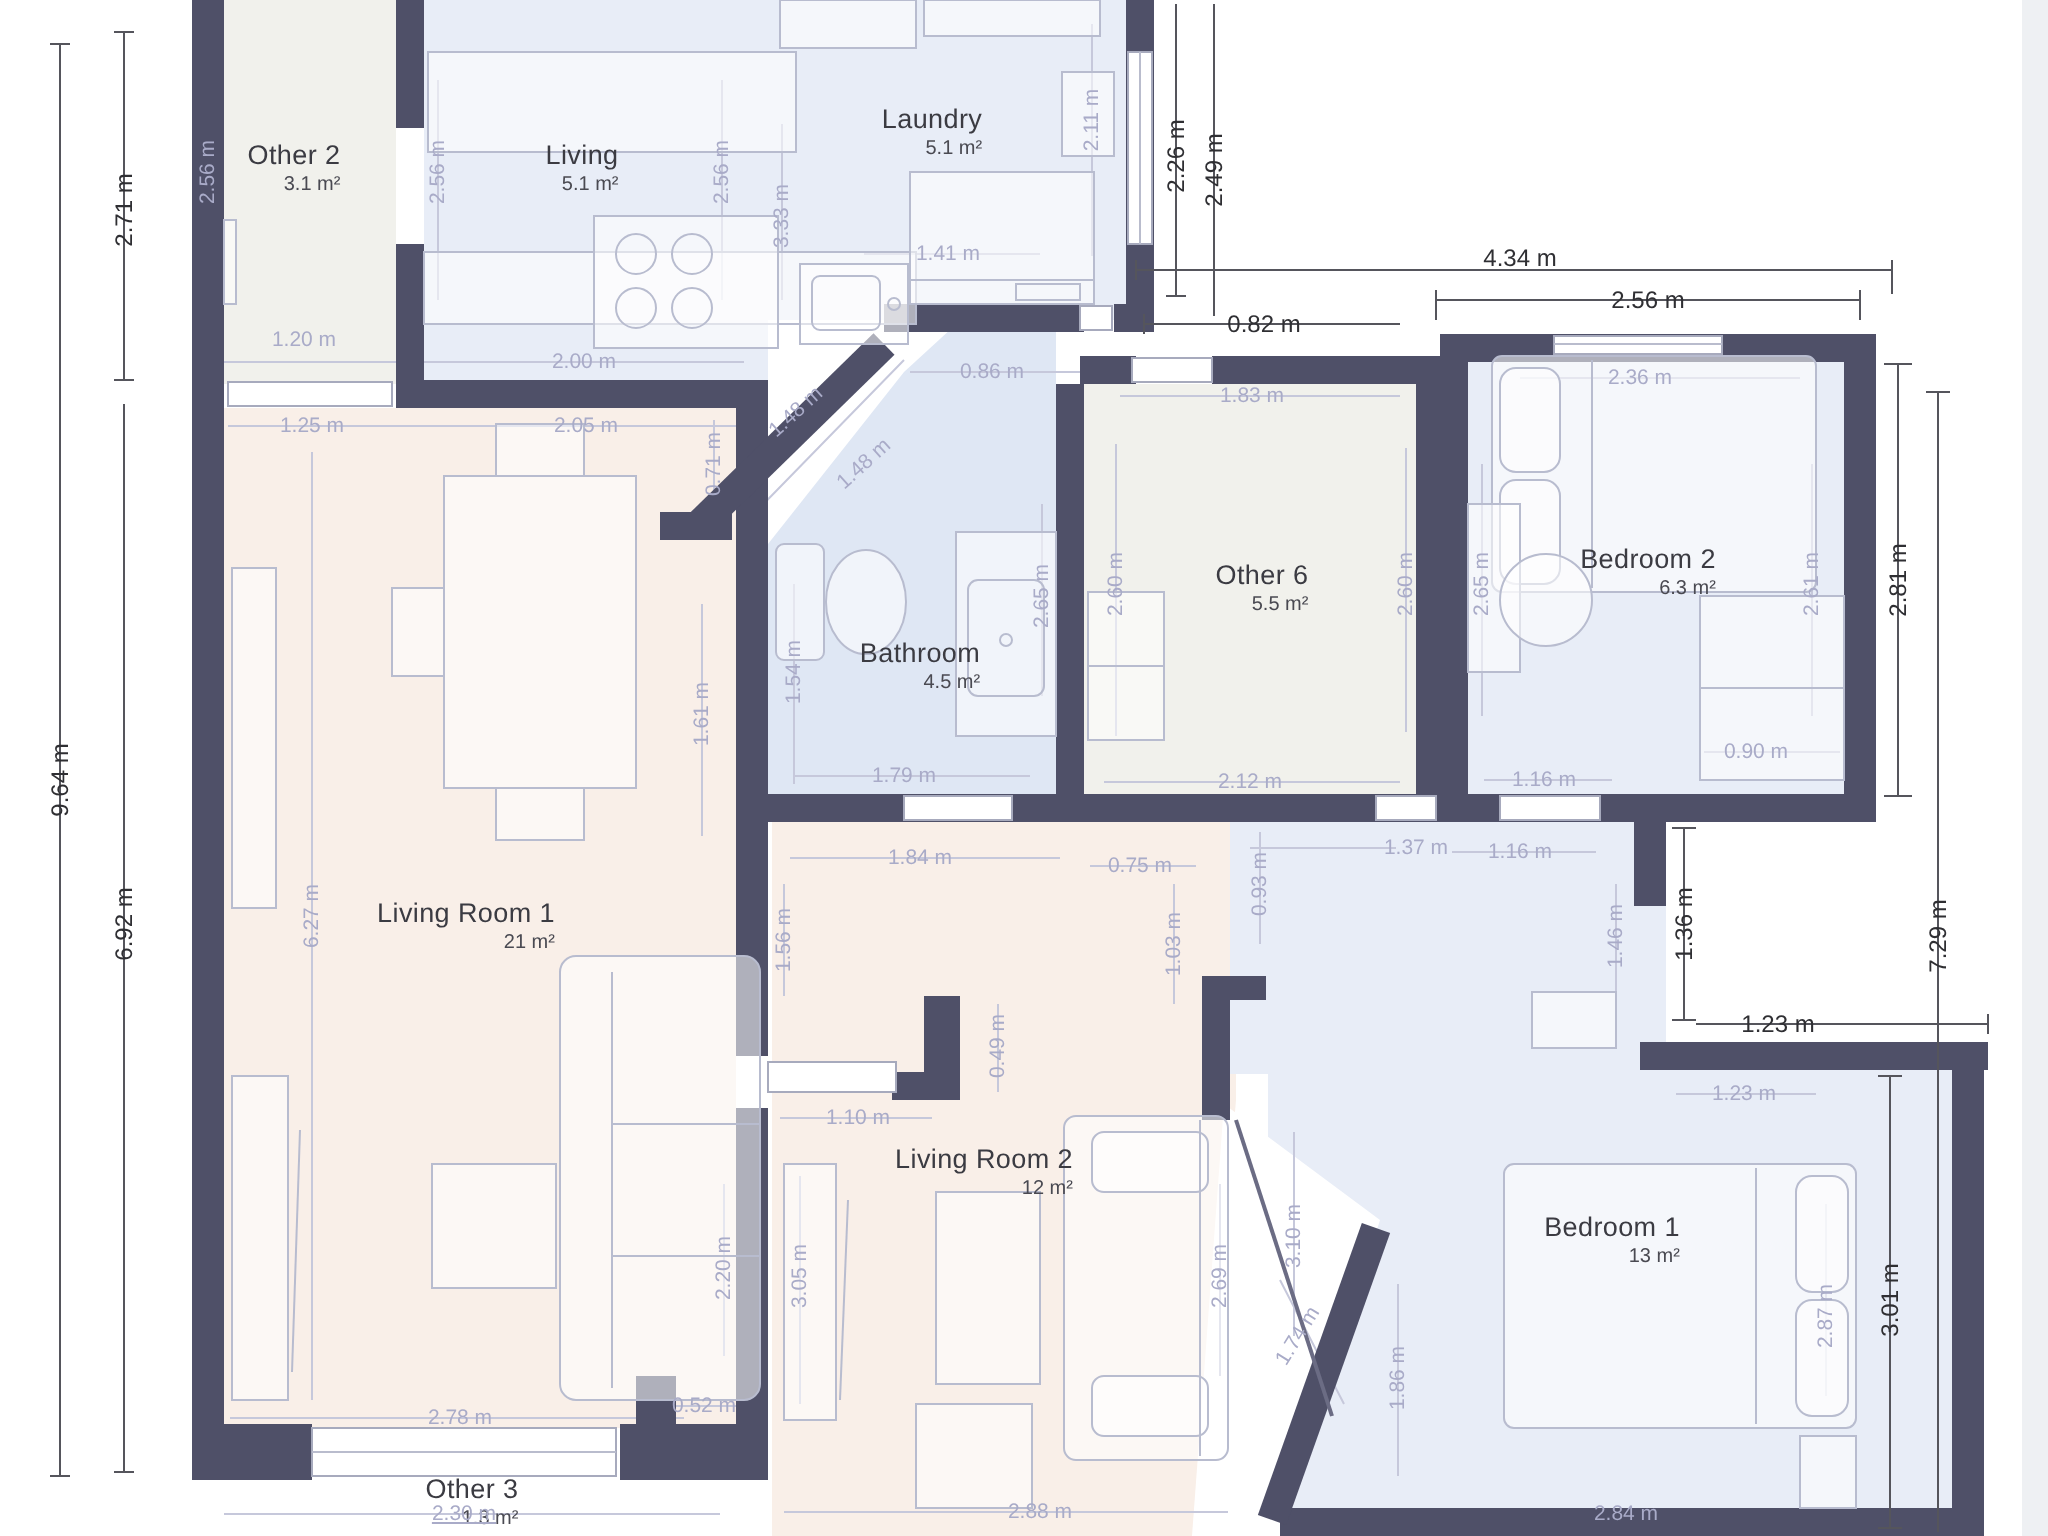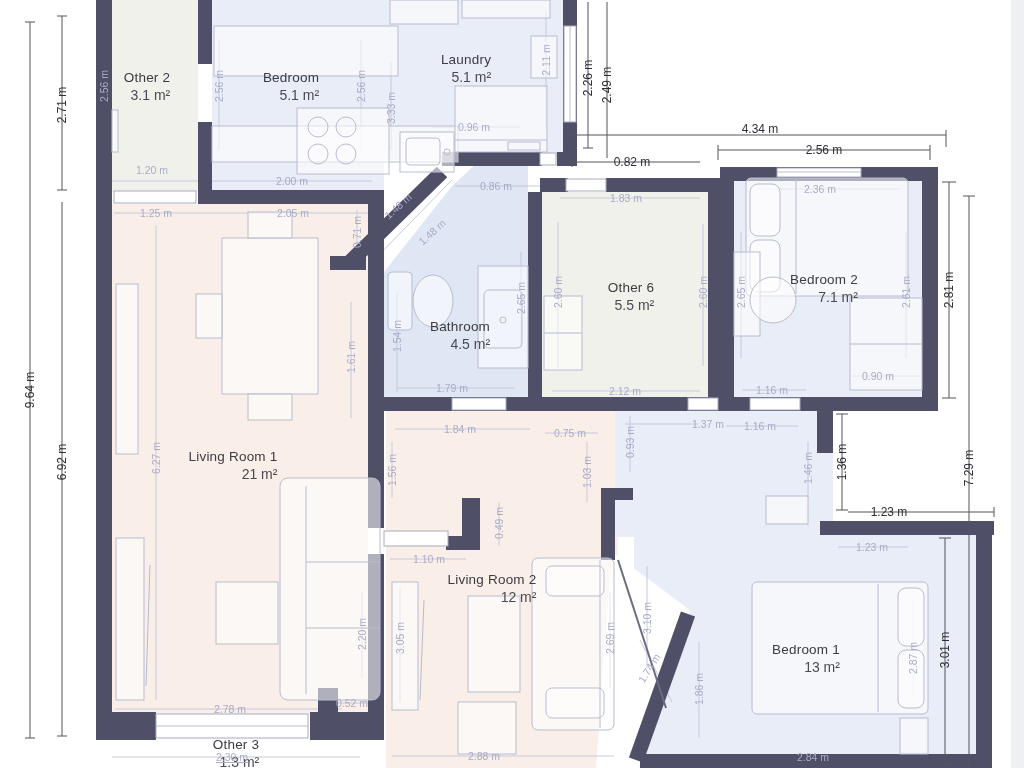--- a/index.html
+++ b/index.html
@@ -2,21 +2,21 @@
 <html style="--wall: #4f5068; --blue: #e8edf7; --bath: #dfe7f4; --pink: #f9efe8; --neutral: #f1f1ec; --dimin: #a9abc8; --furn: #b8bccf;"><head>
 <meta charset="utf-8">
 <style>
   html,body{margin:0;padding:0;background:#f4f5f7;}
   #stage{position:relative;width:1024px;height:768px;background:#ffffff;overflow:hidden;
          font-family:"Liberation Sans", sans-serif;}
   #plansvg{position:absolute;left:0;top:0;}
   #labels{position:absolute;left:0;top:0;width:1024px;height:768px;pointer-events:none;}
   .room-label{position:absolute;transform:translate(-50%,0);text-align:right;white-space:nowrap;}
   .room-label .rn{display:block;font-size:13.5px;color:#3b3b42;letter-spacing:.2px;}
-  .room-label .ra{display:block;font-size:14px;color:#4a4a52;margin-top:2px;}
+  .room-label .ra{display:block;font-size:10px;color:#4a4a52;margin-top:2px;}
   .dim{position:absolute;white-space:nowrap;}
   .dim.out{font-size:12px;color:#2f2f33;}
   .dim.in{font-size:10.5px;color:var(--dimin);}
   .edge-right{position:absolute;right:0;top:0;width:13px;height:768px;background:#eef0f3;}
   
   .fw{fill:var(--wall);}          
   .fb{fill:var(--blue);}          
   .fba{fill:var(--bath);}         
   .fp{fill:var(--pink);}          
   .fn{fill:var(--neutral);}       
@@ -229,48 +229,48 @@
         M945,538 V764 M939,538 H951 M939,764 H951"></path>
     </g>
   </svg>
 
   <div id="labels">
       <div class="room-label" style="left: 147px; top: 70px;">
         <span class="rn">Other 2</span>
         <span class="ra">3.1 m²</span>
       </div>
       <div class="room-label" style="left: 291px; top: 70px;">
-        <span class="rn">Bedroom</span>
+        <span class="rn">Living</span>
         <span class="ra">5.1 m²</span>
       </div>
       <div class="room-label" style="left: 466px; top: 52px;">
         <span class="rn">Laundry</span>
         <span class="ra">5.1 m²</span>
       </div>
       <div class="room-label" style="left: 631px; top: 280px;">
         <span class="rn">Other 6</span>
         <span class="ra">5.5 m²</span>
       </div>
       <div class="room-label" style="left: 824px; top: 272px;">
         <span class="rn">Bedroom 2</span>
-        <span class="ra">7.1 m²</span>
+        <span class="ra">6.3 m²</span>
       </div>
       <div class="room-label" style="left: 460px; top: 319px;">
         <span class="rn">Bathroom</span>
         <span class="ra">4.5 m²</span>
       </div>
       <div class="room-label" style="left: 233px; top: 449px;">
         <span class="rn">Living Room 1</span>
         <span class="ra">21 m²</span>
       </div>
       <div class="room-label" style="left: 492px; top: 572px;">
         <span class="rn">Living Room 2</span>
         <span class="ra">12 m²</span>
       </div>
-      <div class="room-label" style="left: 806px; top: 642px;">
+      <div class="room-label" style="left: 806px; top: 606px;">
         <span class="rn">Bedroom 1</span>
         <span class="ra">13 m²</span>
       </div>
       <div class="room-label" style="left: 236px; top: 737px;">
         <span class="rn">Other 3</span>
         <span class="ra">1.3 m²</span>
       </div>
       <div class="dim out" style="left: 62px; top: 105px; transform: translate(-50%, -50%) rotate(-90deg);">2.71 m</div>
       <div class="dim out" style="left: 30px; top: 390px; transform: translate(-50%, -50%) rotate(-90deg);">9.64 m</div>
       <div class="dim out" style="left: 62px; top: 462px; transform: translate(-50%, -50%) rotate(-90deg);">6.92 m</div>
@@ -286,21 +286,21 @@
       <div class="dim out" style="left: 945px; top: 650px; transform: translate(-50%, -50%) rotate(-90deg);">3.01 m</div>
       <div class="dim in" style="left: 104px; top: 86px; transform: translate(-50%, -50%) rotate(-90deg);">2.56 m</div>
       <div class="dim in" style="left: 219px; top: 86px; transform: translate(-50%, -50%) rotate(-90deg);">2.56 m</div>
       <div class="dim in" style="left: 361px; top: 86px; transform: translate(-50%, -50%) rotate(-90deg);">2.56 m</div>
       <div class="dim in" style="left: 391px; top: 108px; transform: translate(-50%, -50%) rotate(-90deg);">3.33 m</div>
       <div class="dim in" style="left: 546px; top: 60px; transform: translate(-50%, -50%) rotate(-90deg);">2.11 m</div>
       <div class="dim in" style="left: 152px; top: 170px; transform: translate(-50%, -50%) rotate(0deg);">1.20 m</div>
       <div class="dim in" style="left: 292px; top: 181px; transform: translate(-50%, -50%) rotate(0deg);">2.00 m</div>
       <div class="dim in" style="left: 156px; top: 213px; transform: translate(-50%, -50%) rotate(0deg);">1.25 m</div>
       <div class="dim in" style="left: 293px; top: 213px; transform: translate(-50%, -50%) rotate(0deg);">2.05 m</div>
-      <div class="dim in" style="left: 474px; top: 127px; transform: translate(-50%, -50%) rotate(0deg);">0.96 m</div>
+      <div class="dim in" style="left: 474px; top: 127px; transform: translate(-50%, -50%) rotate(0deg);">1.41 m</div>
       <div class="dim in" style="left: 496px; top: 186px; transform: translate(-50%, -50%) rotate(0deg);">0.86 m</div>
       <div class="dim in" style="left: 398px; top: 206px; transform: translate(-50%, -50%) rotate(-42deg);">1.48 m</div>
       <div class="dim in" style="left: 432px; top: 232px; transform: translate(-50%, -50%) rotate(-42deg);">1.48 m</div>
       <div class="dim in" style="left: 626px; top: 198px; transform: translate(-50%, -50%) rotate(0deg);">1.83 m</div>
       <div class="dim in" style="left: 558px; top: 292px; transform: translate(-50%, -50%) rotate(-90deg);">2.60 m</div>
       <div class="dim in" style="left: 703px; top: 292px; transform: translate(-50%, -50%) rotate(-90deg);">2.60 m</div>
       <div class="dim in" style="left: 741px; top: 292px; transform: translate(-50%, -50%) rotate(-90deg);">2.65 m</div>
       <div class="dim in" style="left: 820px; top: 189px; transform: translate(-50%, -50%) rotate(0deg);">2.36 m</div>
       <div class="dim in" style="left: 906px; top: 292px; transform: translate(-50%, -50%) rotate(-90deg);">2.61 m</div>
       <div class="dim in" style="left: 878px; top: 376px; transform: translate(-50%, -50%) rotate(0deg);">0.90 m</div>
@@ -325,18 +325,18 @@
       <div class="dim in" style="left: 392px; top: 470px; transform: translate(-50%, -50%) rotate(-90deg);">1.56 m</div>
       <div class="dim in" style="left: 400px; top: 638px; transform: translate(-50%, -50%) rotate(-90deg);">3.05 m</div>
       <div class="dim in" style="left: 362px; top: 634px; transform: translate(-50%, -50%) rotate(-90deg);">2.20 m</div>
       <div class="dim in" style="left: 610px; top: 638px; transform: translate(-50%, -50%) rotate(-90deg);">2.69 m</div>
       <div class="dim in" style="left: 647px; top: 618px; transform: translate(-50%, -50%) rotate(-90deg);">3.10 m</div>
       <div class="dim in" style="left: 649px; top: 668px; transform: translate(-50%, -50%) rotate(-58deg);">1.74 m</div>
       <div class="dim in" style="left: 699px; top: 689px; transform: translate(-50%, -50%) rotate(-90deg);">1.86 m</div>
       <div class="dim in" style="left: 230px; top: 709px; transform: translate(-50%, -50%) rotate(0deg);">2.78 m</div>
       <div class="dim in" style="left: 352px; top: 703px; transform: translate(-50%, -50%) rotate(0deg);">0.52 m</div>
       <div class="dim in" style="left: 232px; top: 757px; transform: translate(-50%, -50%) rotate(0deg); text-decoration: underline;">2.30 m</div>
-      <div class="dim in" style="left: 484px; top: 756px; transform: translate(-50%, -50%) rotate(0deg);">2.88 m</div>
+      <div class="dim in" style="left: 520px; top: 756px; transform: translate(-50%, -50%) rotate(0deg);">2.88 m</div>
       <div class="dim in" style="left: 813px; top: 757px; transform: translate(-50%, -50%) rotate(0deg);">2.84 m</div>
       <div class="dim in" style="left: 913px; top: 658px; transform: translate(-50%, -50%) rotate(-90deg);">2.87 m</div>
     </div>
   <div class="edge-right"></div>
 </div>
 
 </body></html>

